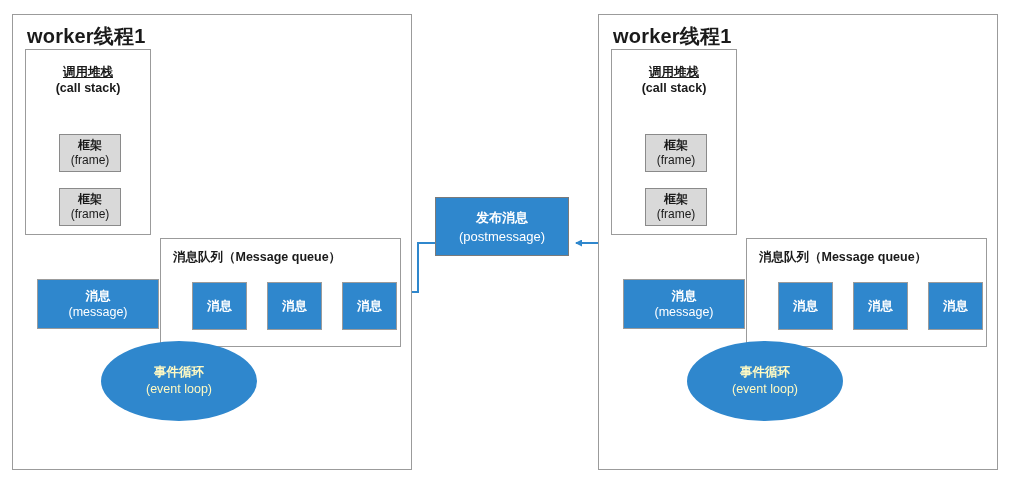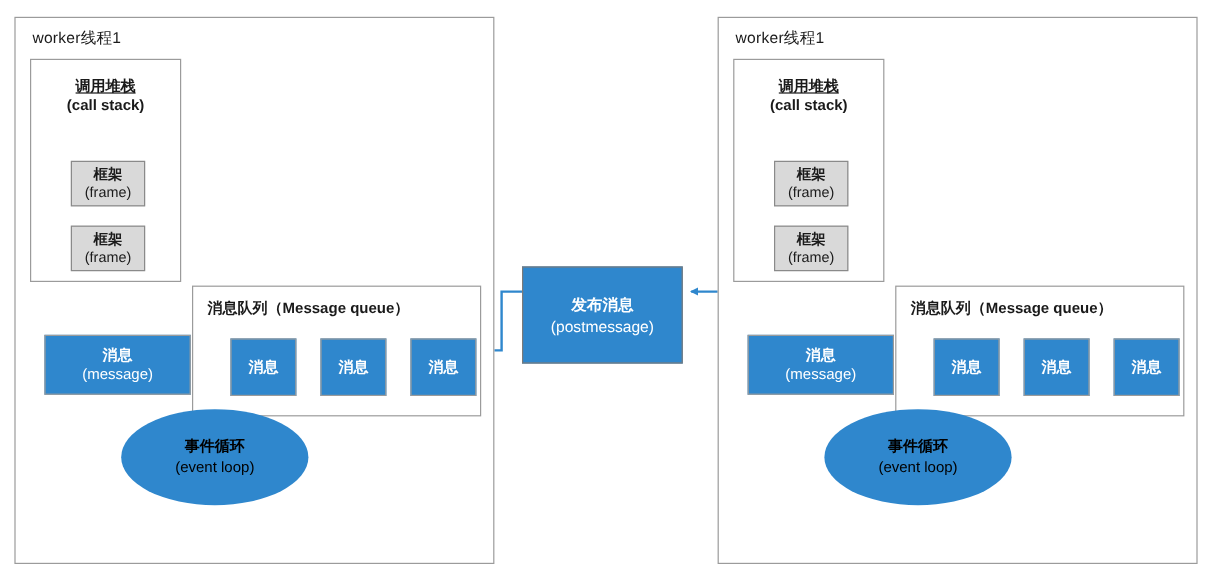--- a/index.html
+++ b/index.html
@@ -17,24 +17,25 @@
   
   .panel {
     position: absolute;
     background: #ffffff;
     border: 1px solid #9b9b9b;
     box-sizing: border-box;
   }
   .panel-title {
     position: absolute;
     left: 14px; top: 8px;
-    font-size: 13px;
+    font-size: 20px;
     letter-spacing: .2px;
     color: #1a1a1a;
     white-space: nowrap;
+    font-weight: bold;
   }
 
   
   .callstack {
     position: absolute;
     background: #ffffff;
     border: 1px solid #9b9b9b;
     box-sizing: border-box;
   }
   .callstack-label {
@@ -101,21 +102,21 @@
   }
   .msgbox .cn { font-weight: 700; }
 
   
   .eventloop {
     position: absolute;
     background: #2f87cd;
     border-radius: 50%;
     display: flex; flex-direction: column;
     align-items: center; justify-content: center;
-    color: #000000;
+    color: #fef9c3;
     font-size: 12.5px; line-height: 17px;
   }
   .eventloop .cn { font-weight: 700; }
 
   
   .postmsg {
     position: absolute;
     background: #2f87cd;
     border: 1px solid #7a7a7a;
     box-sizing: border-box;
@@ -260,18 +261,18 @@
       <span class="cn">消息</span>
       <span class="en">(message)</span>
     </div>
 
     <div class="eventloop" style="left:88px; top:326px; width:156px; height:80px;">
       <span class="cn">事件循环</span>
       <span class="en">(event loop)</span>
     </div>
   </div>
 
-  <div class="postmsg" style="left:435px; top:222px; width:134px; height:81px;">
+  <div class="postmsg" style="left:435px; top:197px; width:134px; height:59px;">
     <span class="cn">发布消息</span>
     <span class="en">(postmessage)</span>
   </div>
 
 </div>
 
 </body></html>

